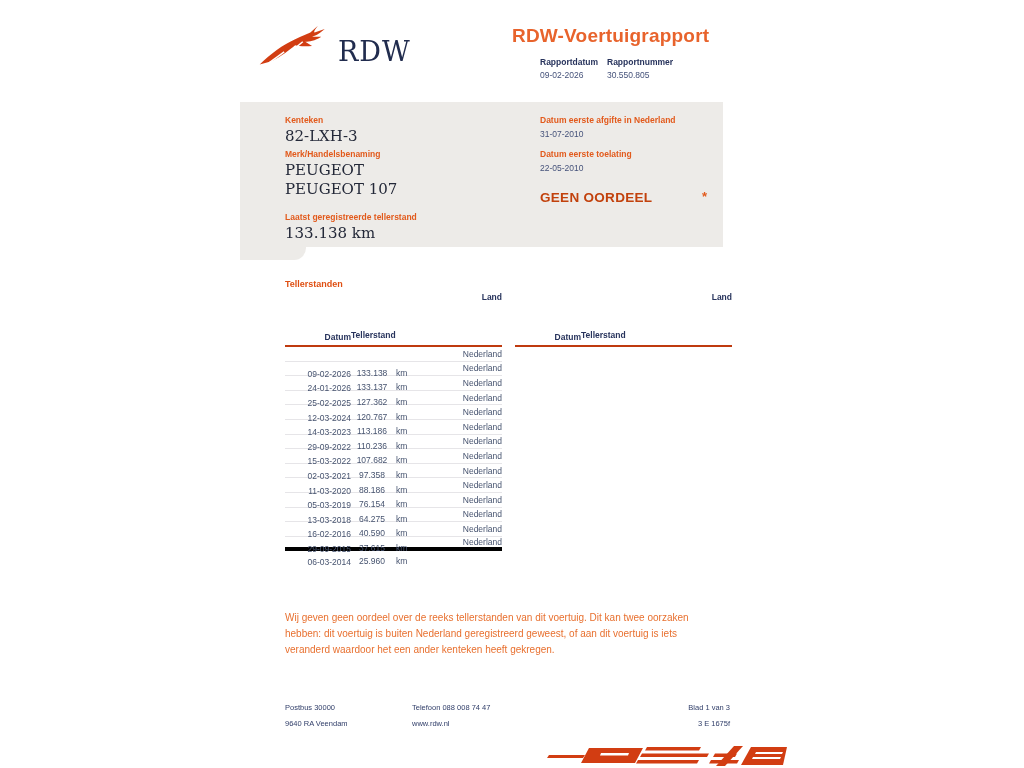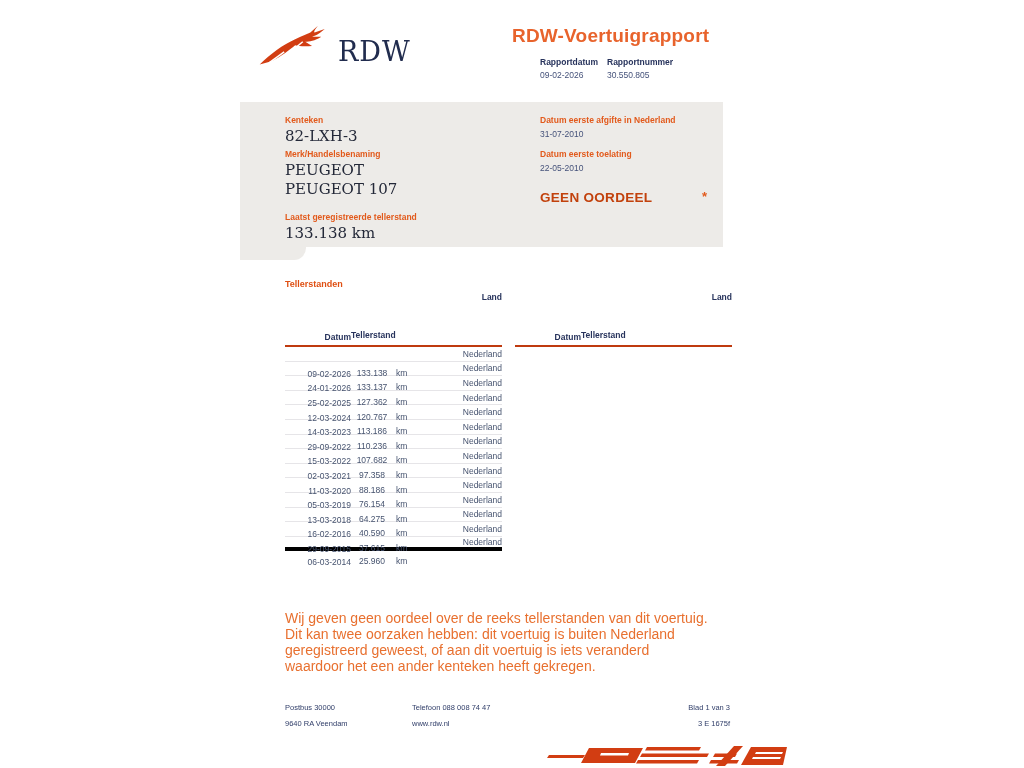--- a/index.html
+++ b/index.html
@@ -34,21 +34,21 @@
   .col-datum { width:66px; text-align:right;margin-top:40px; }
   .col-tell  { width:80px; text-align:left;margin-top:38px; }
   .col-land  { flex:1; text-align:right; }
   .trow { display:flex; align-items:center; height:14.6px; border-bottom:1px solid #e6e5e8; font-size:8.5px; color:#46536f; }
   .trow:last-child { border-bottom:4px solid #000000; }
   .tell-num { display:inline-block; width:42px; text-align:center; }
   .tell-unit { display:inline-block; margin-left:3px; }
 
   
   .fn-title { font-size:10px; font-weight:bold; color:#212c4e; letter-spacing:.2px; }
-  .fn-body { font-size:14px; color:#e8702f; line-height:16px; width:424px; margin-top:5px; }
+  .fn-body { font-size:10px; color:#e8702f; line-height:16px; width:424px; margin-top:5px; }
 
   
   .ft { font-size:7.5px; color:#33406b; line-height:16px; }
   .ft-right { text-align:right; }
 
   svg { display:block; }
 </style>
 </head>
 <body>
 

